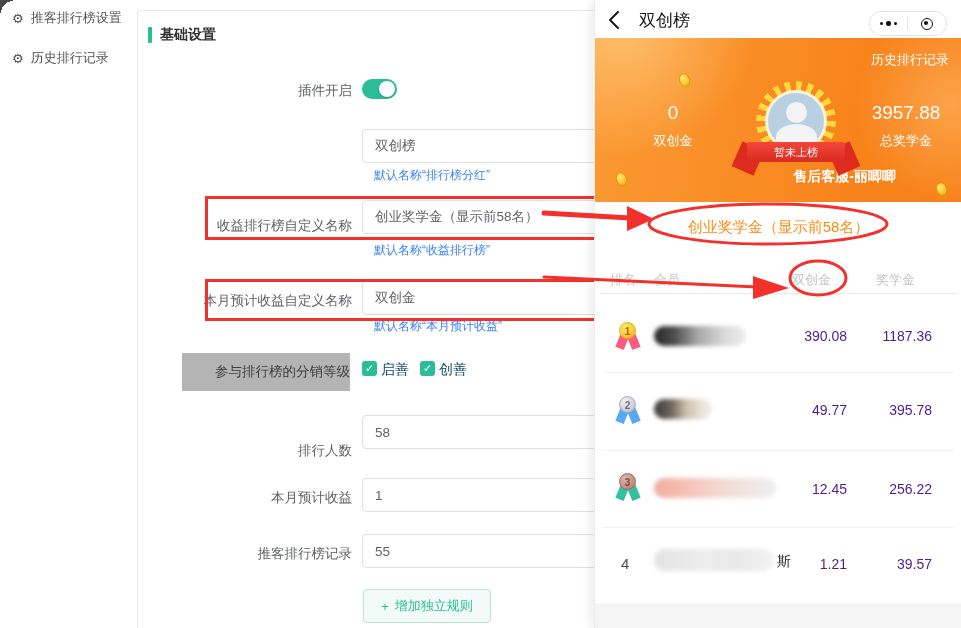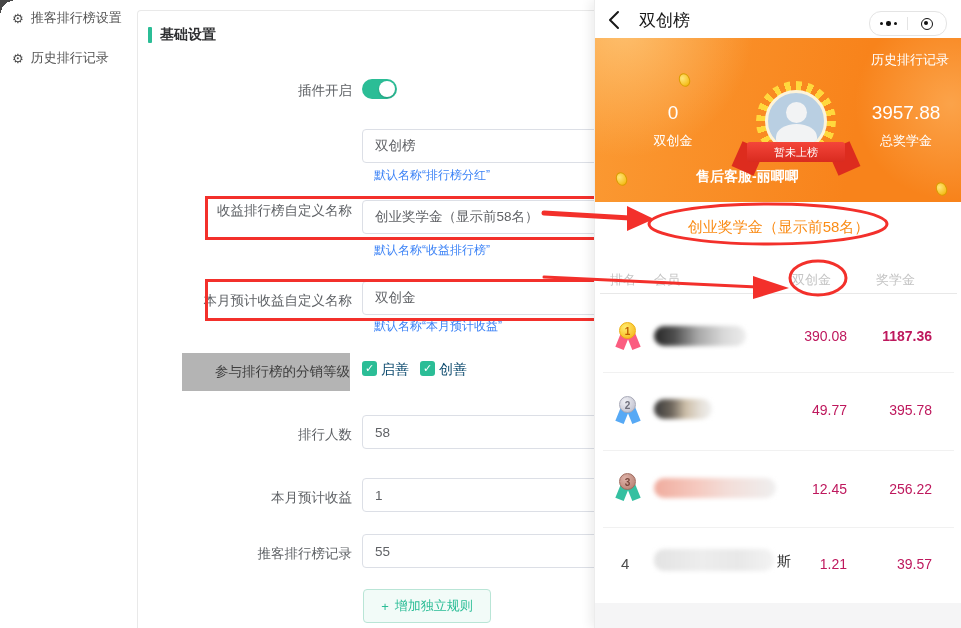--- a/index.html
+++ b/index.html
@@ -69,32 +69,32 @@
   .avatar{position:absolute;left:170px;top:52px;width:62px;height:62px;border-radius:50%;
     background:#b9cfe2;border:3px solid #fdf3d9;box-sizing:border-box;overflow:hidden;}
   .avatar .head{position:absolute;left:18px;top:9px;width:21px;height:21px;border-radius:50%;background:#f2f3f4;}
   .avatar .body{position:absolute;left:8px;top:31px;width:41px;height:26px;border-radius:50% 50% 0 0;background:#f2f3f4;}
   .ribbon{position:absolute;left:152px;top:104px;width:98px;height:20px;z-index:3;border-radius:3px;
     background:linear-gradient(180deg,#f4453a,#d92b1f);color:#fff;font-size:11px;
     display:flex;align-items:center;justify-content:center;white-space:nowrap;}
   .rib-tail{position:absolute;top:107px;width:24px;height:27px;background:#dd2c1e;z-index:2;}
   .rib-tail.l{left:141px;transform:rotate(24deg);}
   .rib-tail.r{left:237px;transform:rotate(-24deg);}
-  .service{position:absolute;left:101px;top:130px;width:200px;text-align:left;color:#fff;
+  .service{position:absolute;left:101px;top:130px;width:200px;text-align:right;color:#fff;
     font-size:14px;font-weight:bold;}
   .coin{position:absolute;width:11px;height:14px;border-radius:50%;transform:rotate(-22deg);
     background:radial-gradient(circle at 35% 30%,#ffe57a,#f2b300);border:1px solid #d99e00;box-sizing:border-box;}
 
   .list-title{position:absolute;left:0;top:218px;width:367px;text-align:center;
     font-size:15px;color:#fa8c16;}
   .th{position:absolute;top:271px;font-size:13px;color:#c4c4c4;white-space:nowrap;}
   .th.r,.td.r{text-align:right;}
   .h-div{position:absolute;left:5px;top:293px;width:357px;height:1px;background:#e8e8e8;}
   .r-div{position:absolute;left:8px;width:351px;height:1px;background:#f1f1f1;}
-  .td{position:absolute;font-size:14px;color:#be185d;white-space:nowrap;}
+  .td{position:absolute;font-size:14px;color:#4c1d95;white-space:nowrap;}
   .rank-num{position:absolute;font-size:15px;color:#4c4c4c;}
 
   .medal{position:absolute;width:24px;height:29px;}
   .medal i{position:absolute;top:11px;width:9px;height:16px;}
   .medal i.rl{left:2px;transform:rotate(22deg);}
   .medal i.rr{right:2px;transform:rotate(-22deg);}
   .medal .mnum{position:absolute;top:0;left:3px;width:17px;height:17px;border-radius:50%;
     font-size:10px;font-weight:bold;text-align:center;line-height:17px;box-sizing:border-box;}
   .medal.gold i{background:#fb5d80;}
   .medal.gold .mnum{background:radial-gradient(circle at 35% 30%,#ffec6e,#f7b012);color:#c05f00;border:1px solid #edb00e;}
@@ -134,35 +134,35 @@
   <div class="sec-title">基础设置</div>
 
   <div class="f-label" style="top:82px;">插件开启</div>
   <div class="toggle">
       <div class="knob"></div>
     </div>
 
   <input class="f-input" style="top: 129px;" value="双创榜">
   <div class="f-hint" style="top:167px;">默认名称“排行榜分红”</div>
 
-  <div class="f-label" style="top:202px;">收益排行榜自定义名称</div>
+  <div class="f-label" style="top:217px;">收益排行榜自定义名称</div>
   <input class="f-input" style="top: 200px;" value="创业奖学金（显示前58名）">
   <div class="f-hint" style="top:242px;">默认名称“收益排行榜”</div>
 
   <div class="f-label" style="top:292px;">本月预计收益自定义名称</div>
   <input class="f-input" style="top: 281px;" value="双创金">
   <div class="f-hint" style="top:318px;">默认名称“本月预计收益”</div>
 
   <div class="hl-label">参与排行榜的分销等级</div>
   <span class="cbx" style="left:362px;top:361px;">✓</span>
   <span class="cbx-lab" style="left:381px;top:361px;">启善</span>
   <span class="cbx" style="left:420px;top:361px;">✓</span>
   <span class="cbx-lab" style="left:439px;top:361px;">创善</span>
 
-  <div class="f-label" style="top:426px;">排行人数</div>
+  <div class="f-label" style="top:442px;">排行人数</div>
   <input class="f-input" style="top: 415px;" value="58">
 
   <div class="f-label" style="top:489px;">本月预计收益</div>
   <input class="f-input" style="top: 478px;" value="1">
 
   <div class="f-label" style="top:545px;">推客排行榜记录</div>
   <input class="f-input" style="top: 534px;" value="55">
 
   <div class="add-btn">
     <span>+</span>
@@ -218,21 +218,21 @@
     <div class="h-div"></div>
 
     <div>
       <div class="medal gold" style="left:21px;top:322px;">
         <i class="rl"></i>
           <i class="rr"></i>
           <span class="mnum">1</span>
       </div>
       <div class="blob b1" style="left:59px;top:326px;width:92px;"></div>
       <div class="td r" style="left:162px;top:328px;width:90px;">390.08</div>
-      <div class="td r" style="left:255px;top:328px;width:82px;font-weight:bold;">1187.36</div>
+      <div class="td r" style="left:255px;top:328px;width:82px;">1187.36</div>
     </div>
     <div class="r-div" style="top:372px;"></div>
 
     <div>
       <div class="medal silver" style="left:21px;top:396px;">
         <i class="rl"></i>
           <i class="rr"></i>
           <span class="mnum">2</span>
       </div>
       <div class="blob b2" style="left:59px;top:399px;width:58px;"></div>

